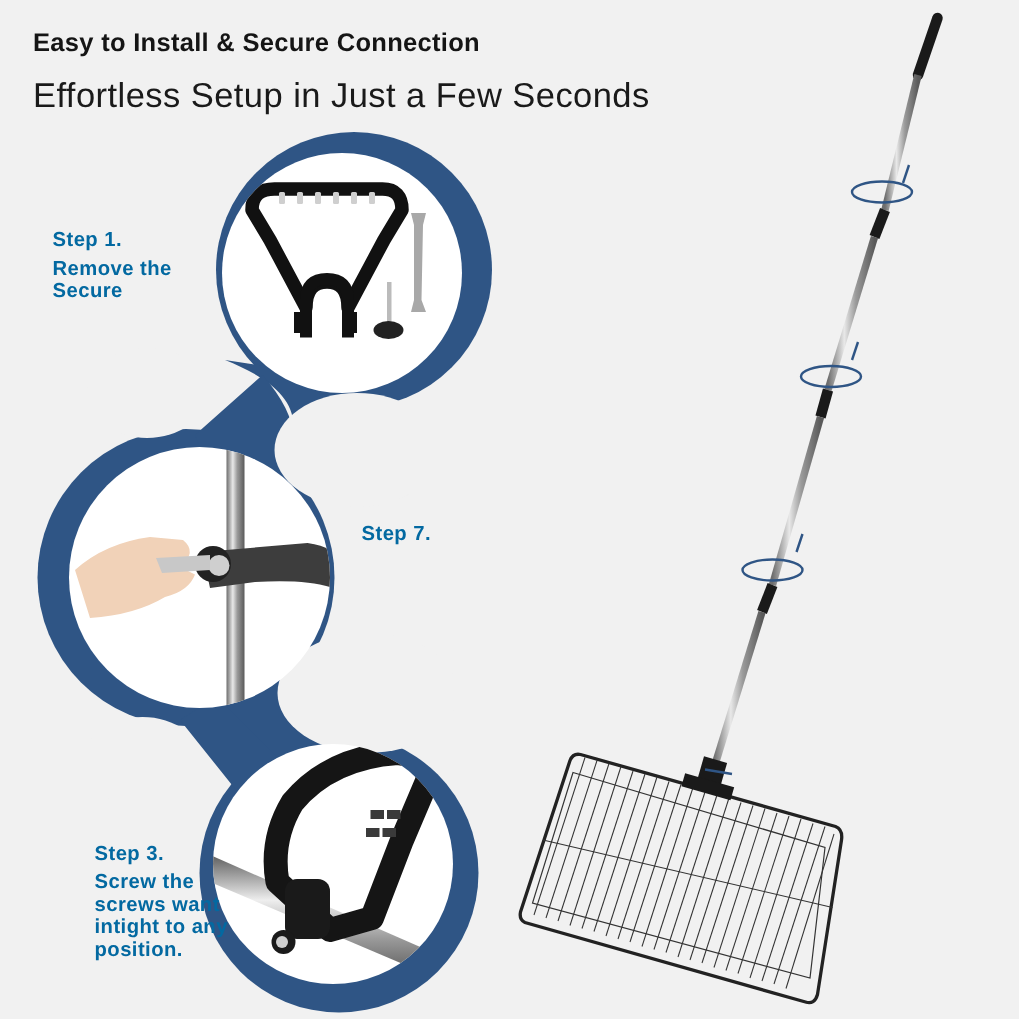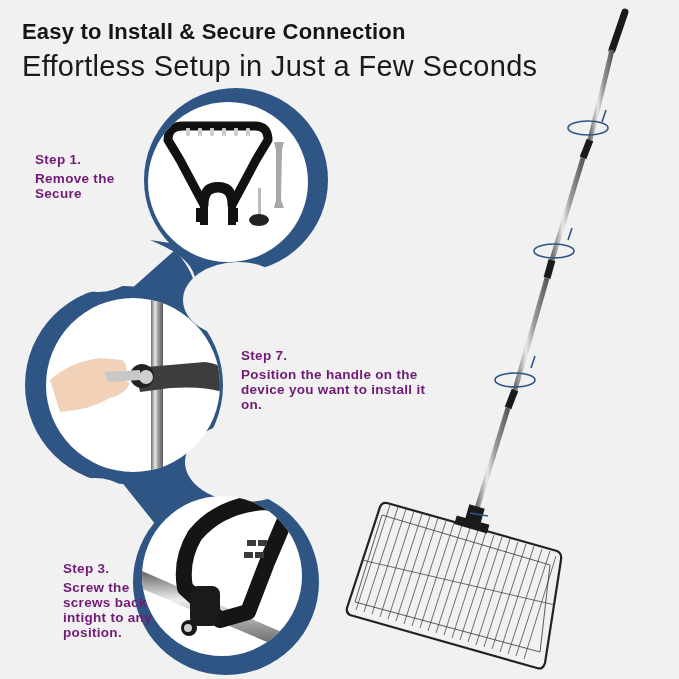--- a/index.html
+++ b/index.html
@@ -1,20 +1,20 @@
 <!DOCTYPE html>
 <html><head>
 <meta charset="utf-8">
 <style>
   html, body { margin:0; padding:0; }
   body { width:679px; height:679px; background:#f1f1f1; position:relative; overflow:hidden;
          font-family:"Liberation Sans", sans-serif; }
-  .title { position:absolute; left:22px; top:19px; font-size:22px; font-weight:bold; color:#151515; letter-spacing:0.2px; white-space:nowrap; }
-  .subtitle { position:absolute; left:22px; top:50px; font-size:29px; font-weight:normal; color:#1a1a1a; letter-spacing:0.3px; white-space:nowrap; }
-  .step { position:absolute; color:#701a75; font-weight:bold; font-size:13.5px; line-height:15px; letter-spacing:0.3px; }
+  .title { position:absolute; left:22px; top:19px; font-size:17px; font-weight:bold; color:#151515; letter-spacing:0.2px; white-space:nowrap; }
+  .subtitle { position:absolute; left:22px; top:50px; font-size:23px; font-weight:normal; color:#1a1a1a; letter-spacing:0.3px; white-space:nowrap; }
+  .step { position:absolute; color:#0369a1; font-weight:bold; font-size:13.5px; line-height:15px; letter-spacing:0.3px; }
   .step .hd { display:block; margin-bottom:4px; }
   .step .bd { display:block; }
   #step1 { left:35px; top:152px; width:110px; }
   #step2 { left:241px; top:348px; width:190px; }
   #step3 { left:35px; top:561px; width:110px;margin-left:28px; }
   svg.art { position:absolute; left:0; top:0; }
 </style>
 </head>
 <body>
 
@@ -168,19 +168,18 @@
 <div class="title">Easy to Install &amp; Secure Connection</div>
 <div class="subtitle">Effortless Setup in Just a Few Seconds</div>
 
 <div class="step" id="step1">
   <span class="hd">Step 1.</span>
   <span class="bd">Remove the Secure</span>
 </div>
 
 <div class="step" id="step2">
   <span class="hd">Step 7.</span>
-  <span class="bd">Position the handle on the device you want to install it on.</span>
 </div>
 
 <div class="step" id="step3">
   <span class="hd">Step 3.</span>
-  <span class="bd">Screw the screws back intight to any position.</span>
+  <span class="bd">Screw the screws want intight to any position.</span>
 </div>
 
 </body></html>

